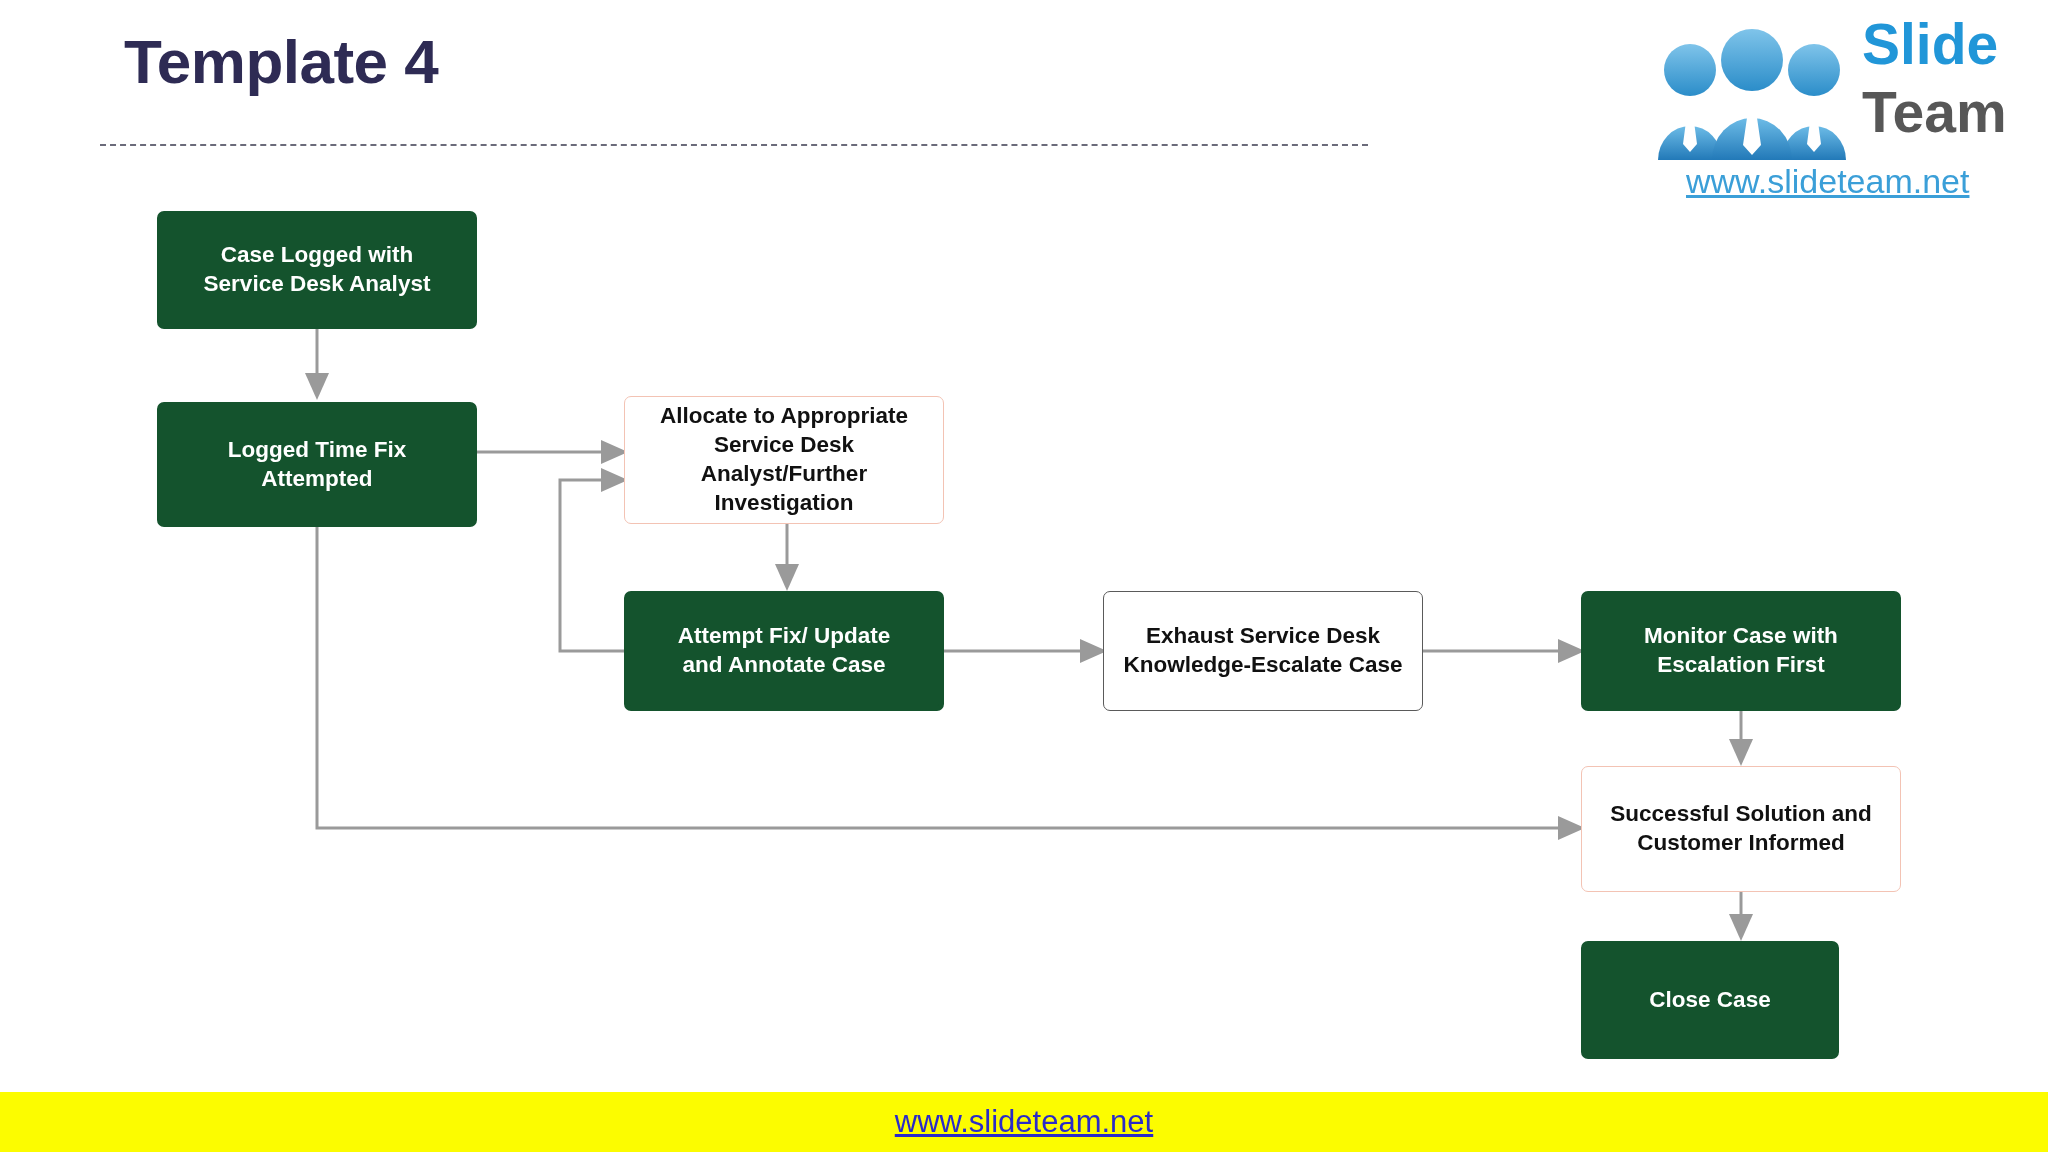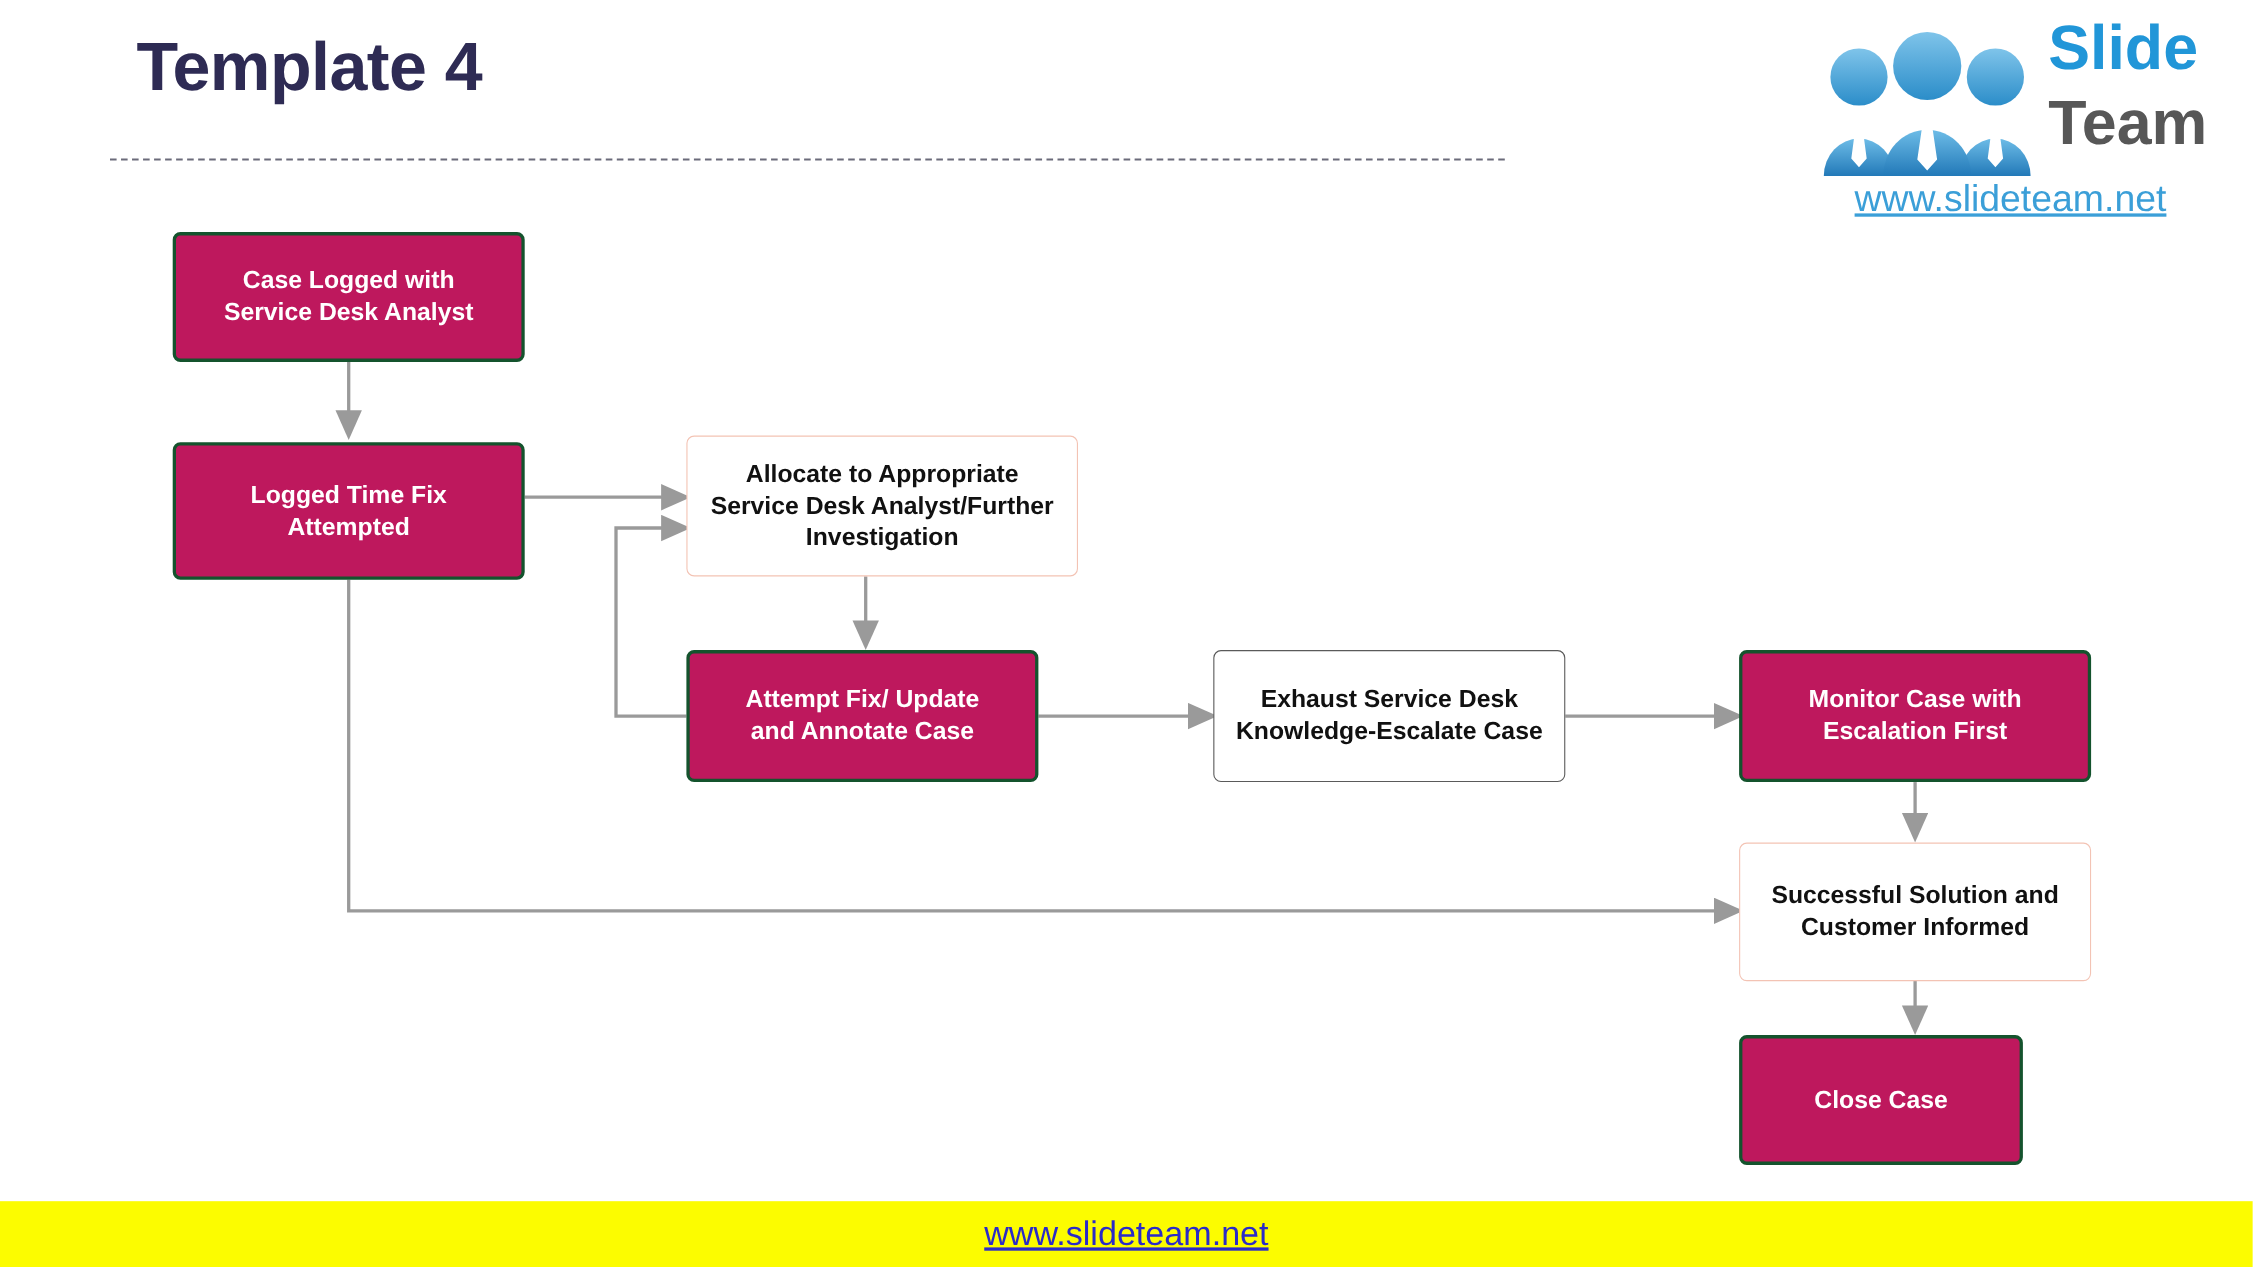--- a/index.html
+++ b/index.html
@@ -81,23 +81,23 @@
     align-items: center;
     justify-content: center;
     text-align: center;
     font-size: 22.5px;
     font-weight: bold;
     line-height: 1.28;
     padding: 4px 10px;
     white-space: pre-line;
   }
   .node.teal {
-    background: #be185d;
+    background: #14532d;
     color: #ffffff;
-    border: 3px solid #14532d;
+    border: 5px solid #14532d;
   }
   .node.pinkborder {
     background: #ffffff;
     color: #111111;
     border: 1.5px solid #f3c3b4;
   }
   .node.grayborder {
     background: #ffffff;
     color: #111111;
     border: 1.5px solid #5a5a5a;
@@ -216,21 +216,21 @@
   <g>
     <path d="M317 527 L317 828 L1561 828" stroke="#9a9a9a" stroke-width="3" fill="none" marker-end="url(#ah)"></path>
   </g>
 </svg>
 
 <div id="nodes">
     <div class="node teal" style="left: 157px; top: 211px; width: 320px; height: 118px;"><span>Case Logged with
 Service Desk Analyst</span></div>
     <div class="node teal" style="left: 157px; top: 402px; width: 320px; height: 125px;"><span>Logged Time Fix
 Attempted</span></div>
-    <div class="node pinkborder" style="left: 624px; top: 396px; width: 356px; height: 128px;"><span>Allocate to Appropriate
+    <div class="node pinkborder" style="left: 624px; top: 396px; width: 320px; height: 128px;"><span>Allocate to Appropriate
 Service Desk Analyst/Further
 Investigation</span></div>
     <div class="node teal" style="left: 624px; top: 591px; width: 320px; height: 120px;"><span>Attempt Fix/ Update
 and Annotate Case</span></div>
     <div class="node grayborder" style="left: 1103px; top: 591px; width: 320px; height: 120px;"><span>Exhaust Service Desk
 Knowledge-Escalate Case</span></div>
     <div class="node teal" style="left: 1581px; top: 591px; width: 320px; height: 120px;"><span>Monitor Case with
 Escalation First</span></div>
     <div class="node pinkborder" style="left: 1581px; top: 766px; width: 320px; height: 126px;"><span>Successful Solution and
 Customer Informed</span></div>

